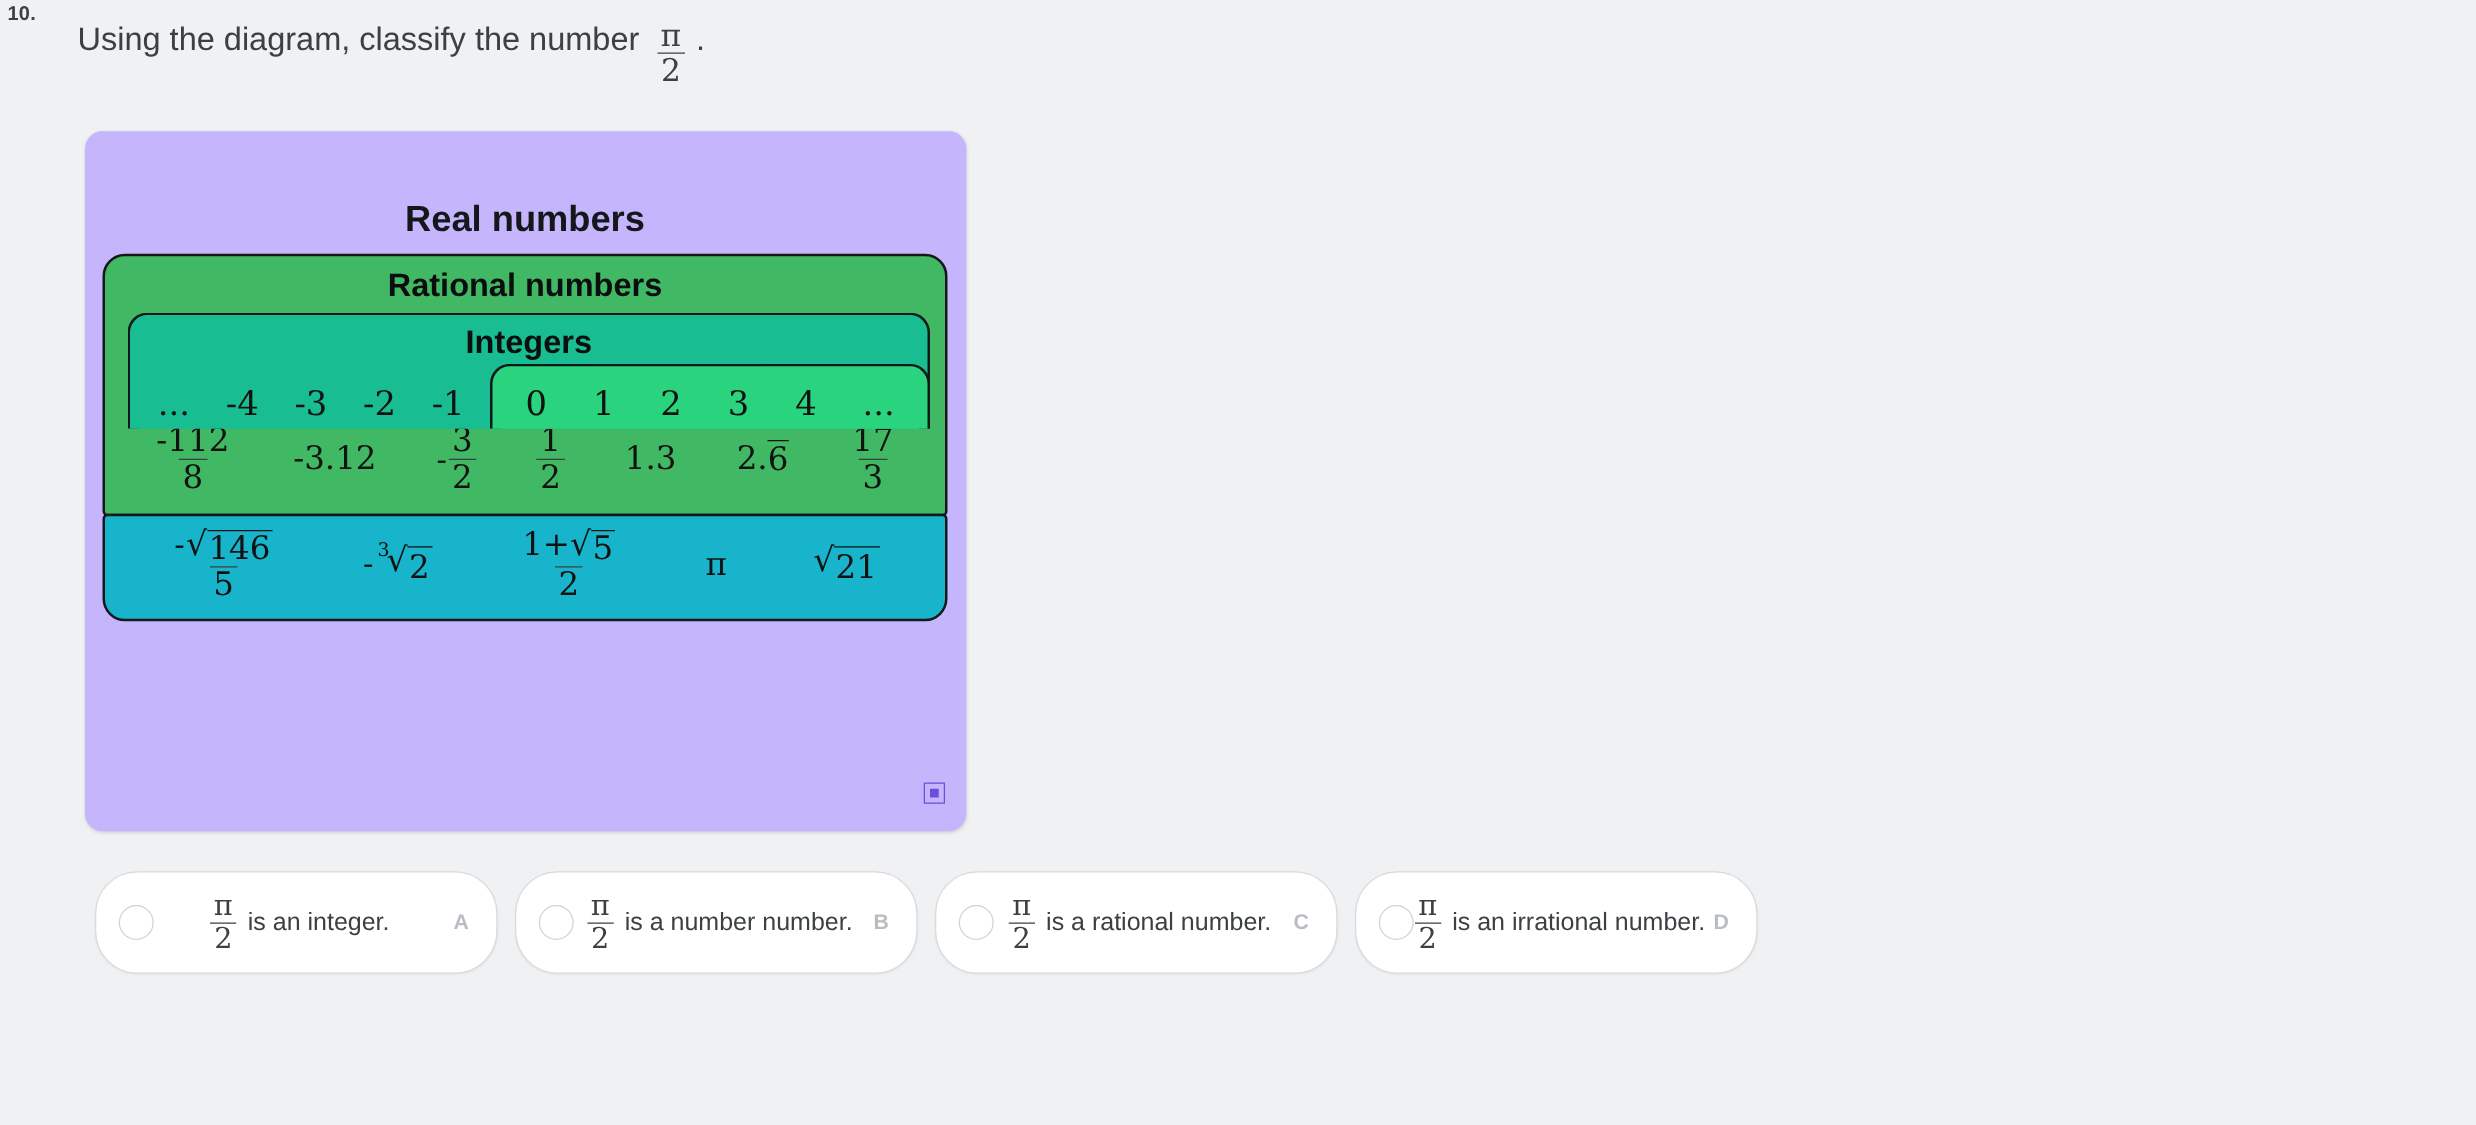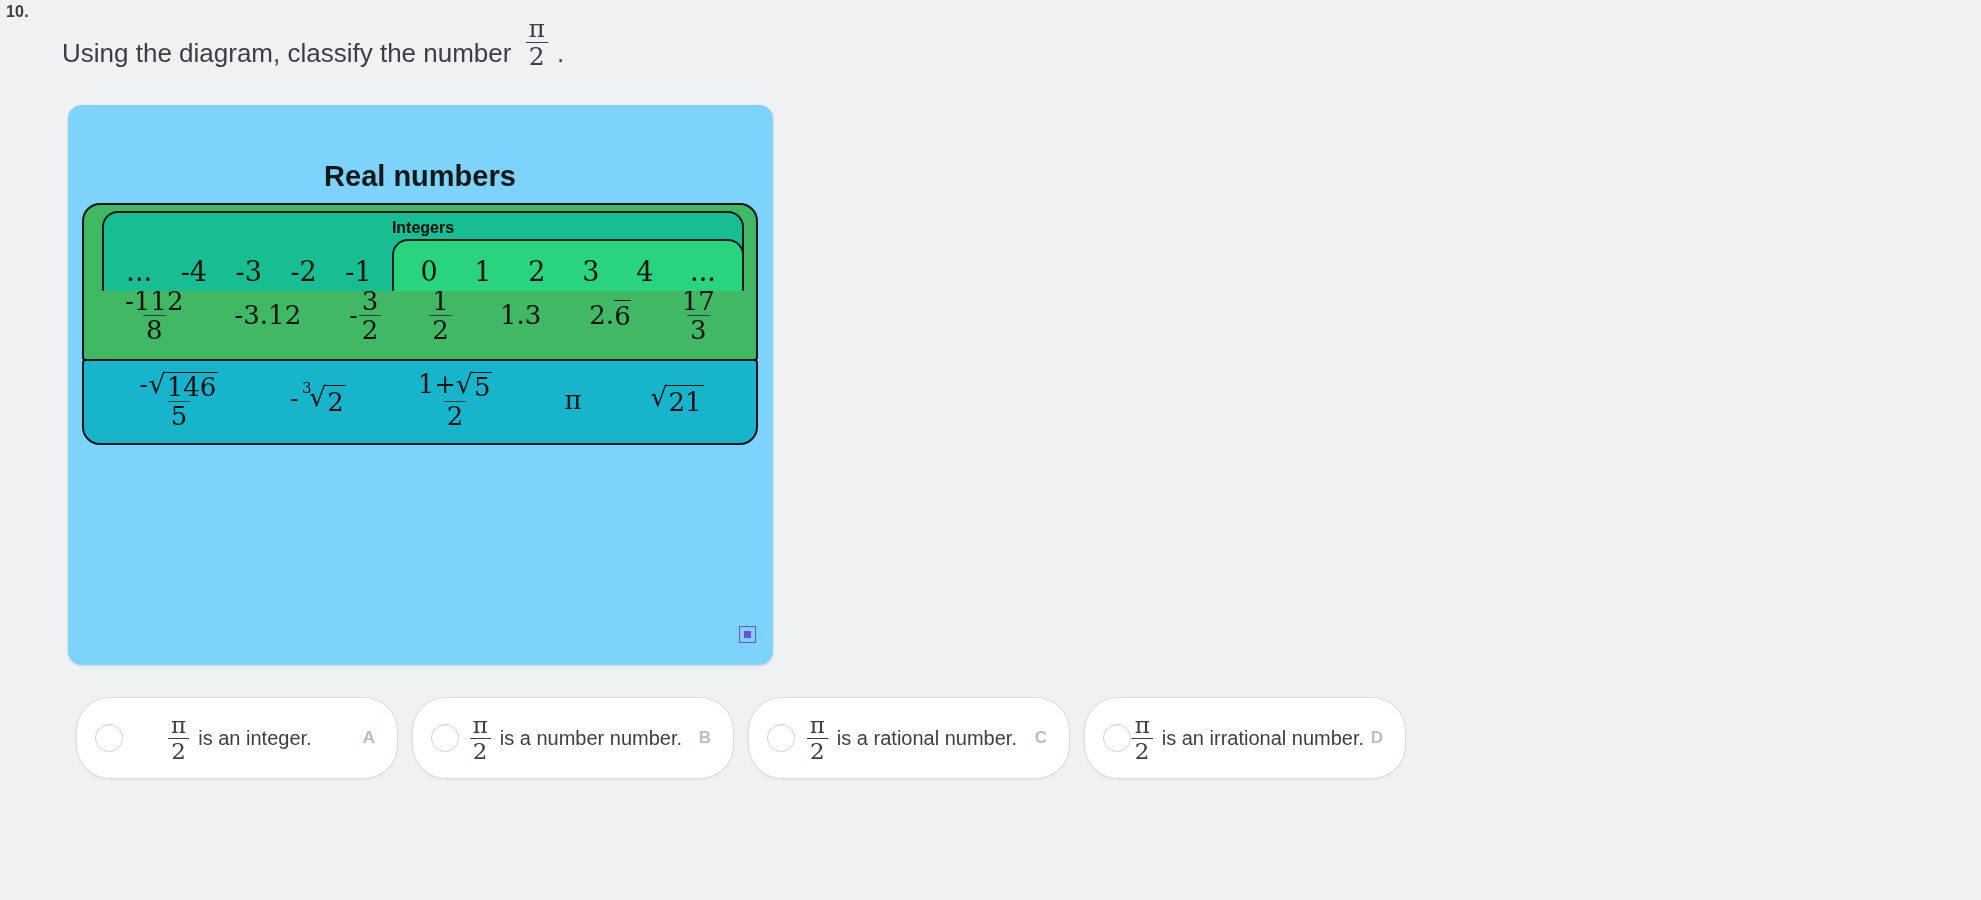--- a/index.html
+++ b/index.html
@@ -15,21 +15,21 @@
   
   .q-number {
     position: absolute; left: 6px; top: 3px;
     font-size: 16px; font-weight: 700; color: #3c4043;
     letter-spacing: .2px;
     text-align: center;
   }
   .q-text {
     position: absolute; left: 62px; top: 16px;
     font-size: 26px; color: #3c4043;
-    display: flex; align-items: flex-end; gap: 0px;
+    display: flex; align-items: flex-start; gap: 0px;
     white-space: nowrap;
   }
   .q-text .lead { margin-right: 14px; }
   .q-text .period { margin-left: 9px; }
 
   
   .frac {
     display: inline-flex; flex-direction: column;
     align-items: center; justify-content: center;
     font-family: "DejaVu Serif", serif;
@@ -38,21 +38,21 @@
   }
   .frac > .num { padding: 0 3px 1px; }
   .frac > .den { padding: 1px 3px 0; border-top: 1.6px solid #3c4043; }
   .frac.big { font-size: 25px; }
   .frac.opt { font-size: 23px; }
 
   
   .card {
     position: absolute; left: 68px; top: 105px;
     width: 705px; height: 560px;
-    background: #7dd3fc;
+    background: #c4b5fd;
     border-radius: 14px;
     box-shadow: 0 1px 3px rgba(0,0,0,.13);
   }
   .diagram {
     position: absolute; left: 14px; top: 55px;
     width: 676px;
   }
   .real-title {
     text-align: center;
     font-size: 29px; font-weight: 700; color: #15181b;
@@ -74,21 +74,21 @@
   }
   .integers {
     position: relative;
     margin: 0 12px 0 18px;
     background: #18bd92;
     border: 2.2px solid #15181b;
     border-radius: 16px 16px 0 0;
     border-bottom: none;
     padding-top: 4px;
   }
-  .integers .band-title { font-size: 16px; padding-bottom: 2px; }
+  .integers .band-title { font-size: 26px; padding-bottom: 2px; }
 
   .int-row {
     position: relative;
     display: flex; align-items: stretch;
     height: 52px;
   }
   .neg-ints {
     display: flex; align-items: flex-end; justify-content: space-around;
     flex: 0 0 288px;
     padding: 0 6px 4px 8px;
@@ -213,20 +213,21 @@
   </span>
   <span class="period">.</span>
 </div>
 
 <div class="card">
   <div class="diagram">
 
     <div class="real-title">Real numbers</div>
 
     <div class="rational">
+      <div class="band-title">Rational numbers</div>
 
       <div class="integers">
         <div class="band-title">Integers</div>
 
         <div class="int-row">
           <div class="neg-ints">
             <span>...</span>
             <span>-4</span>
             <span>-3</span>
             <span>-2</span>

